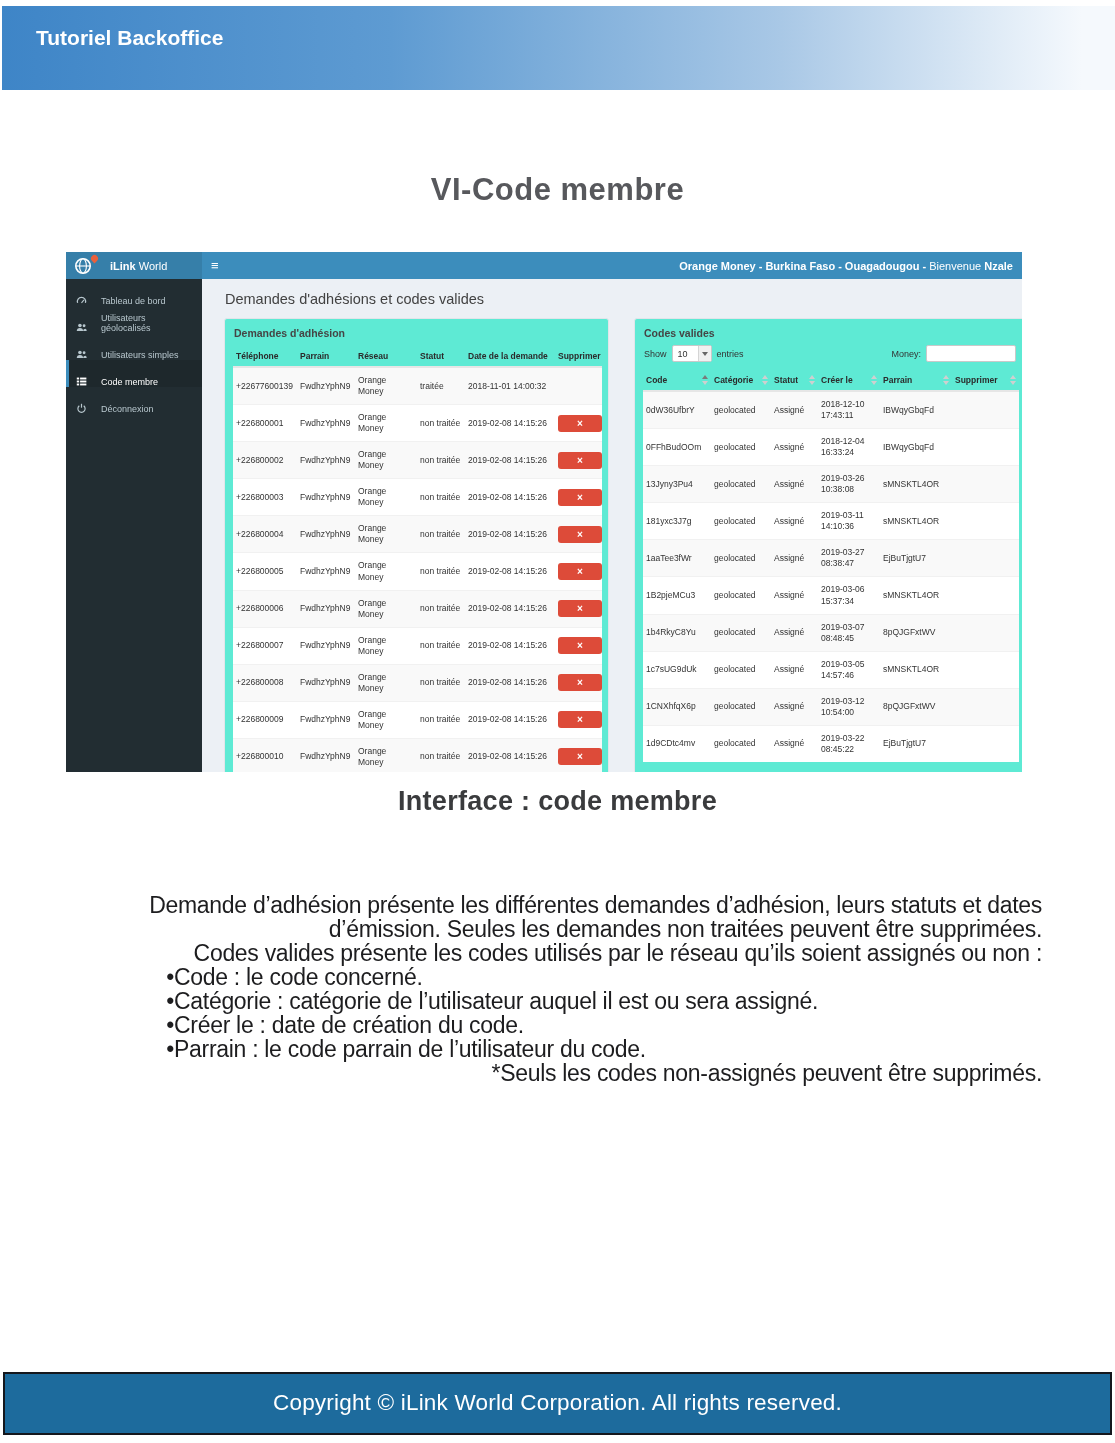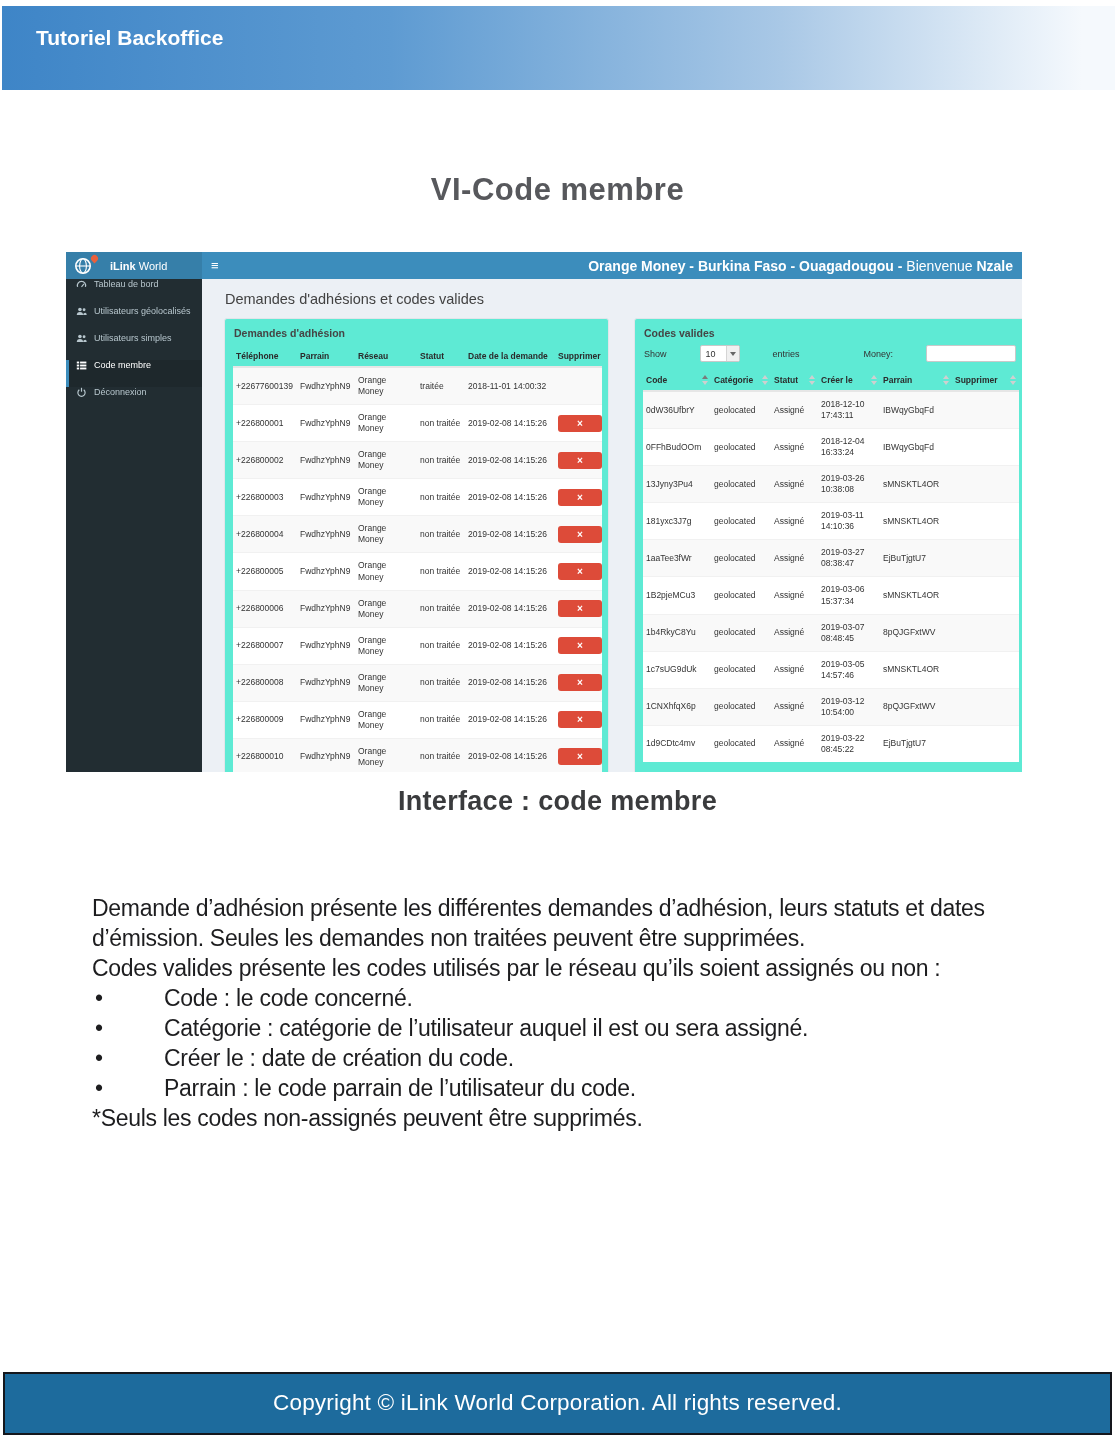--- a/index.html
+++ b/index.html
@@ -19,29 +19,29 @@
   
   .app { position:absolute; left:66px; top:252px; width:956px; height:520px; display:flex;
     font-size:9px; color:#333; }
   .app-sidebar { width:136px; flex-shrink:0; background:#222d32; display:flex; flex-direction:column; }
   .app-logo { height:27px; background:#367fa9; color:#fff; display:flex; align-items:center; padding:0 8px; flex-shrink:0; }
   .app-logo .brand { margin-left:10px; font-size:11px; }
   .app-logo .brand b { font-weight:bold; }
   .pin { position:absolute; top:1px; left:17px; width:7px; height:7px; background:#e8603c; border-radius:50% 50% 50% 0; transform:rotate(-45deg); }
   .logo-wrap { position:relative; width:26px; height:24px; display:flex; align-items:center; }
   .menu { list-style:none; }
-  .menu-item { display:flex; align-items:flex-start; gap:7px; height:27px; padding:0 8px 0 7px;
+  .menu-item { display:flex; align-items:flex-end; gap:14px; height:27px; padding:0 8px 0 7px;
     color:#b8c7ce; border-left:3px solid transparent; cursor:default; }
   .menu-item.active { background:#1e282c; color:#fff; border-left-color:#3c8dbc; }
   .menu-item svg { flex-shrink:0; }
 
   .app-main { flex:1; display:flex; flex-direction:column; background:#ecf0f5; min-width:0; }
   .app-navbar { height:27px; background:#3c8dbc; color:#fff; display:flex; align-items:center;
     justify-content:space-between; padding:0 9px; flex-shrink:0; }
-  .nav-right { font-size:14px;margin-left:27px; }
+  .nav-right { font-size:11px;margin-left:27px; }
   .nav-right b { font-weight:bold; }
   .app-content { flex:1; padding:7px 22px 0; overflow:hidden; }
   .page-heading { font-size:14.5px; font-weight:400; color:#424242; margin:5px 0 11px 1px; }
 
   .panels { display:flex; gap:25px; align-items:flex-start; }
   .panel { background:#5eead4; border:1px solid #e2e5ea; border-radius:3px; }
   .panel-left { width:385px; }
   .panel-right { width:392px; }
   .panel-title { font-size:10.5px; font-weight:bold; color:#454545; padding:8px 9px 5px; }
 
@@ -56,34 +56,34 @@
   .delete-btn { width:44px; height:17px; background:#dd4b39; border-radius:3px; color:#fff;
     display:flex; align-items:center; justify-content:center; font-size:10px; font-weight:bold; cursor:pointer; }
 
   .sort { position:absolute; right:3px; top:50%; transform:translateY(-50%); }
   .sort::before, .sort::after { content:""; display:block; border-left:3px solid transparent; border-right:3px solid transparent; }
   .sort::before { border-bottom:4px solid #cfcfcf; margin-bottom:2px; }
   .sort::after  { border-top:4px solid #cfcfcf; }
   .sort.asc::before { border-bottom-color:#7a7a7a; }
 
   .table-controls { display:flex; justify-content:space-between; align-items:center; padding:1px 9px 6px; font-size:9px; color:#333; }
-  .show-group, .search-group { display:flex; align-items:center;gap:28px; }
+  .show-group, .search-group { display:flex; align-items:center; }
   .show-select { border:1px solid #c9c9c9; border-radius:2px; background:#fff; width:40px; height:17px;
     display:flex; align-items:center; justify-content:space-between; margin:0 5px; padding-left:5px; cursor:pointer; }
   .chev-box { width:13px; height:15px; background:#f0f0f0; border-left:1px solid #d5d5d5; display:flex; align-items:center; justify-content:center; }
   .chev { width:0; height:0; border-left:3px solid transparent; border-right:3px solid transparent; border-top:4px solid #666; }
   .search-input { border:1px solid #c9c9c9; border-radius:2px; background:#fff; width:90px; height:17px; margin-left:5px; font-size:9px; padding:0 3px; }
 
   .table-footer { display:flex; justify-content:space-between; align-items:center; padding:4px 9px 9px; font-size:9px; color:#333; }
 
   .caption { position:absolute; top:786px; left:0; width:100%; text-align:center;
     font-size:27px; font-weight:bold; color:#3a3b3d; letter-spacing:.3px; }
 
-  .description { position:absolute; left:92px; top:893px; width:940px;
-    font-size:23px; line-height:30px; color:#1d1d1f; letter-spacing:-.3px; }
+  .description { position:absolute; left:102px; top:893px; width:940px;
+    font-size:23px; line-height:24px; color:#1d1d1f; letter-spacing:-.3px;text-align:right; }
   .bullet-row { display:flex; }
   .bullet-dot { width:72px; padding-left:3px; flex-shrink:0; }
 
   .doc-footer { position:absolute; left:3px; right:3px; top:1372px; height:63px;
     background:#1d6b9d; border:2px solid #15171d; color:#fff; text-align:center;
     font-size:22.5px; padding-top:16px; letter-spacing:.2px; }
 </style>
 </head>
 <body>
 

